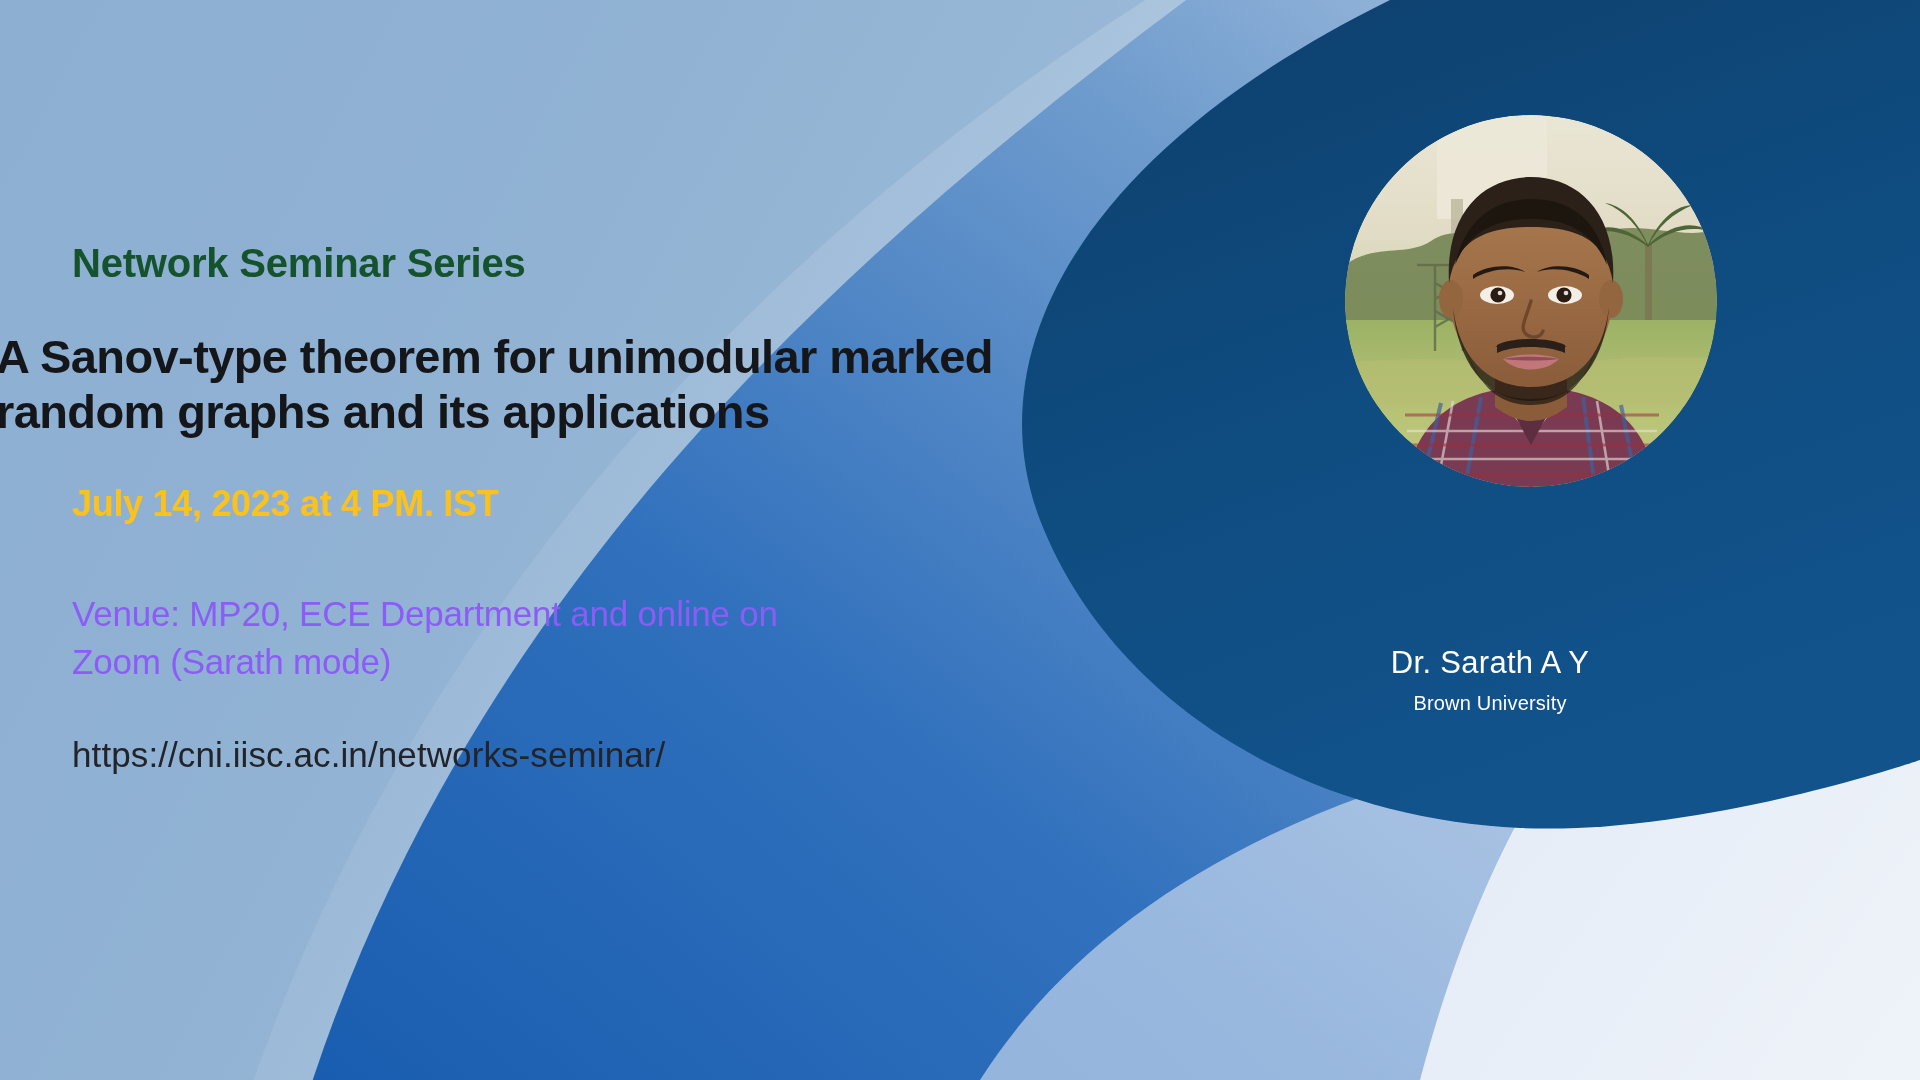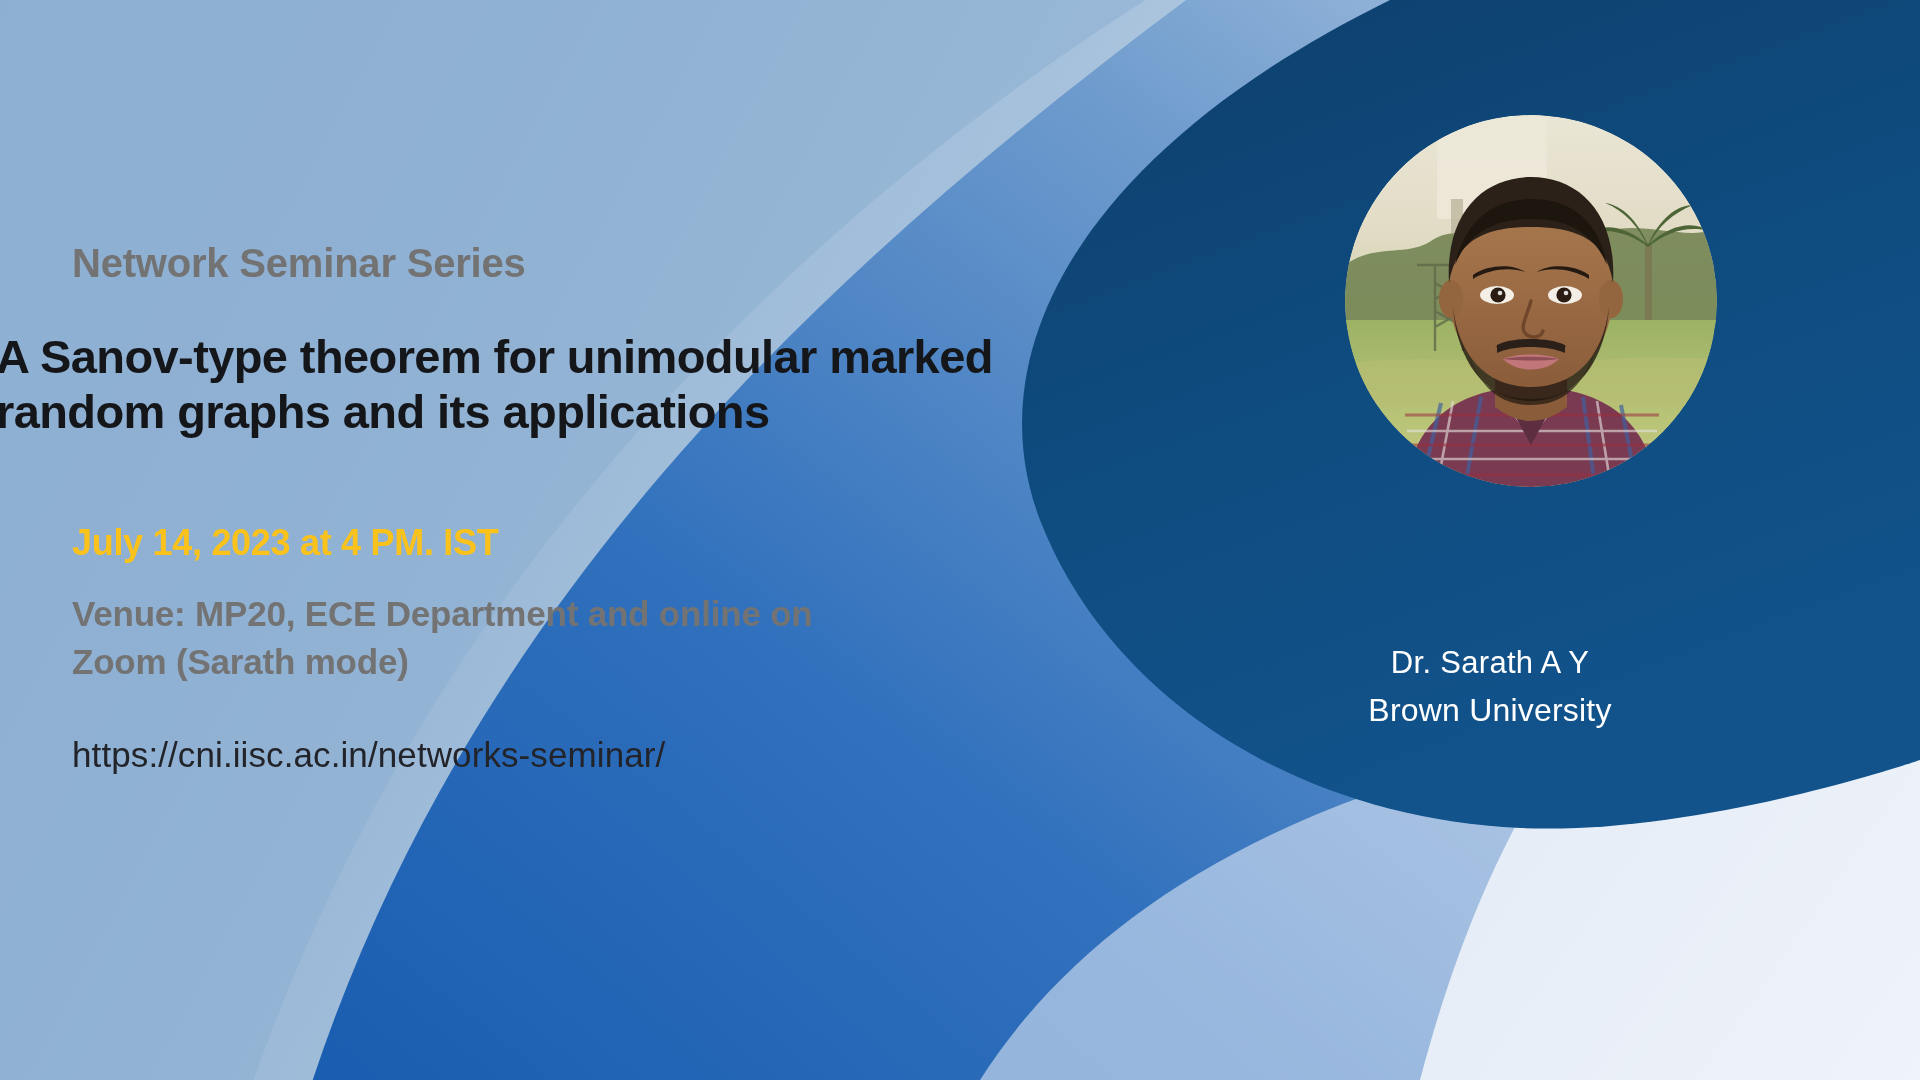--- a/index.html
+++ b/index.html
@@ -36,55 +36,55 @@
     position: absolute;
     left: 0; top: 0;
     width: 1180px; height: 860px;
   }
 
   .kicker {
     position: absolute;
     left: 72px; top: 243px;
     font-size: 40px;
     font-weight: 700;
-    color: #737373;
+    color: #14532d;
     letter-spacing: -0.2px;
     line-height: 1;
     white-space: nowrap;
   }
 
   .talk-title {
     position: absolute;
     left: -4px; top: 330px;
     width: 1200px;
     font-size: 47px;
     font-weight: 700;
     color: #14161a;
     line-height: 1.16;
     letter-spacing: -0.6px;
   }
   .talk-title .tline { display:block; white-space: nowrap; }
 
   .datetime {
     position: absolute;
-    left: 72px; top: 522px;
+    left: 72px; top: 483px;
     font-size: 36px;
     font-weight: 700;
     color: #fbc21b;
     letter-spacing: -0.3px;
     white-space: nowrap;
   }
 
   .venue {
     position: absolute;
     left: 72px; top: 590px;
     width: 1080px;
     font-size: 35px;
-    font-weight: 700;
-    color: #737373;
+    font-weight: 400;
+    color: #8b5cf6;
     line-height: 1.36;
     letter-spacing: -0.2px;
   }
   .venue .vline { display:block; white-space: nowrap; }
 
   .weblink {
     position: absolute;
     left: 72px; top: 735px;
     font-size: 35px;
     font-weight: 400;
@@ -102,21 +102,21 @@
     font-size: 31px;
     font-weight: 400;
     color: #ffffff;
     letter-spacing: 0.3px;
   }
   .speaker-affil {
     position: absolute;
     left: 1270px; top: 692px;
     width: 440px;
     text-align: center;
-    font-size: 32px;
+    font-size: 20px;
     font-weight: 400;
     color: #ffffff;
     letter-spacing: 0.2px;
   }
 
   
   .photo-wrap {
     position: absolute;
     left: 1345px; top: 115px;
     width: 372px; height: 372px;

